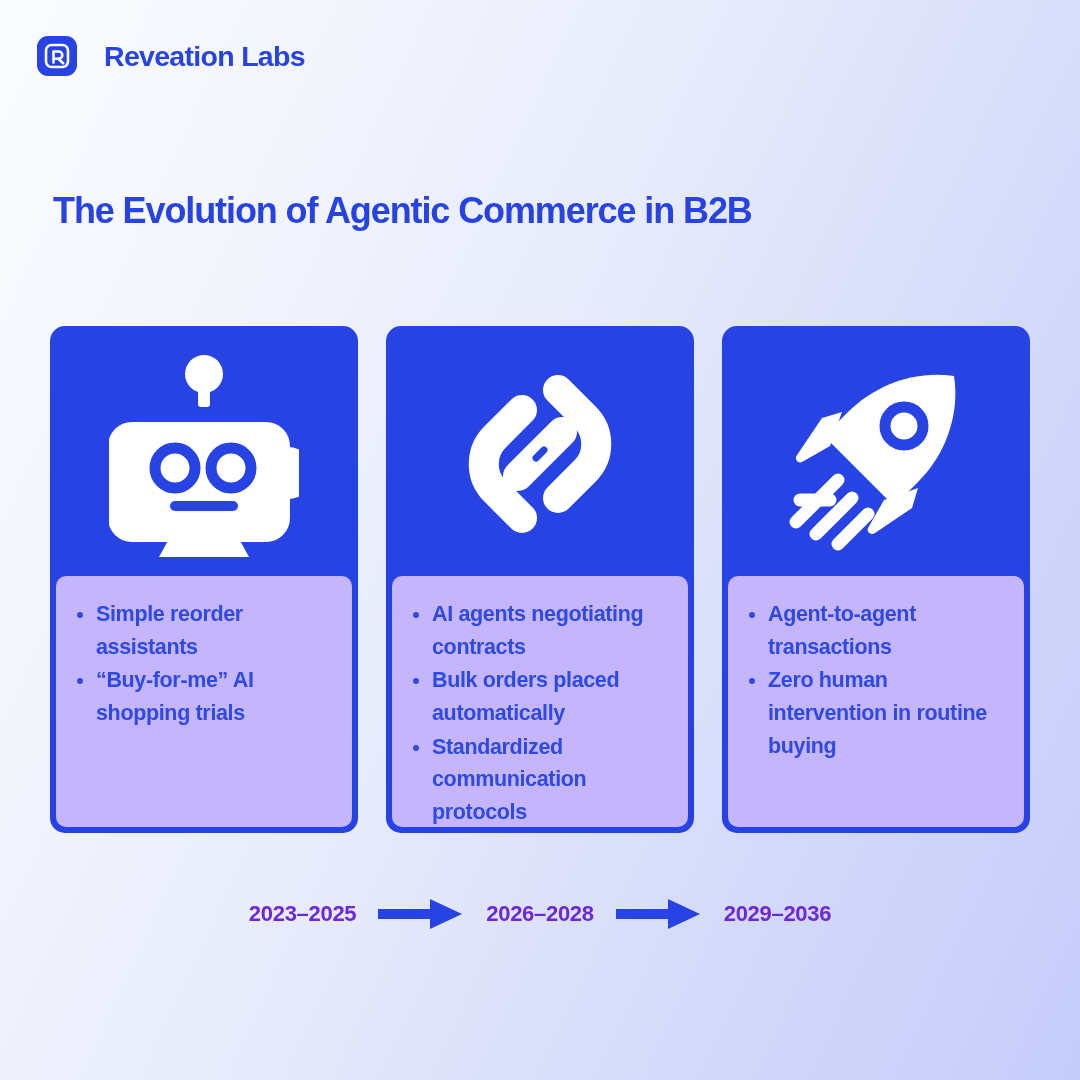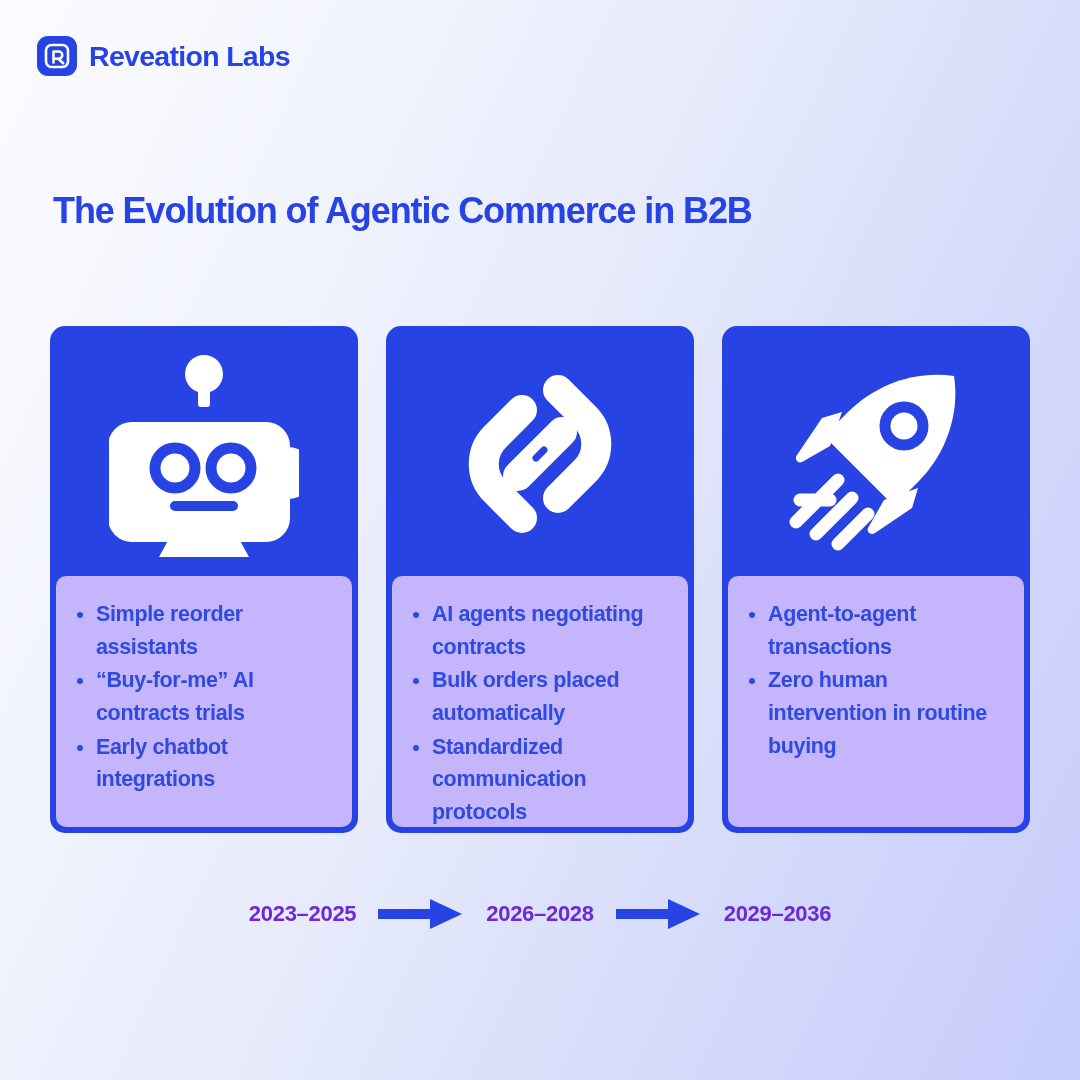--- a/index.html
+++ b/index.html
@@ -13,21 +13,21 @@
         #e6eafb 48%,
         #d5dbfa 72%,
         #c6ccfa 100%);
     overflow:hidden;
     position:relative;
   }
 
   
   .logo-row{
     position:absolute; left:37px; top:36px;
-    display:flex; align-items:center; gap:12px;
+    display:flex; align-items:center; gap:27px;
   }
   .logo-mark{
     width:40px; height:40px; border-radius:11px;
     background:#2743E3; position:relative; flex:none;
   }
   .logo-mark svg{ position:absolute; left:0; top:0; }
   .logo-text{
     font-size:28.5px; font-weight:bold; color:#2743E3;
     letter-spacing:-0.7px; white-space:nowrap;
   }
@@ -119,22 +119,21 @@
         <g fill="none" stroke="#2743E3" stroke-width="11">
           <circle cx="66" cy="119" r="20"></circle>
           <circle cx="122" cy="119" r="20"></circle>
         </g>
         <rect x="61" y="152" width="68" height="10" rx="5" fill="#2743E3"></rect>
       </svg>
     </div>
     <div class="card-panel">
       <ul class="bullets">
         <li>Simple reorder assistants</li>
-        <li>“Buy-for-me” AI contracts trials</li>
-        <li>Early chatbot integrations</li>
+        <li>“Buy-for-me” AI shopping trials</li>
       </ul>
     </div>
   </div>
 
   <div class="card">
     <div class="card-icon">
       <svg width="200" height="200" viewBox="0 0 200 200" aria-hidden="true">
         <g fill="none" stroke="#FFFFFF" stroke-width="30" stroke-linecap="round">
           <path d="M118 36 L145 63 A38 38 0 0 1 145 117 L118 144"></path>
           <path d="M82 164 L55 137 A38 38 0 0 1 55 83 L82 56"></path>

